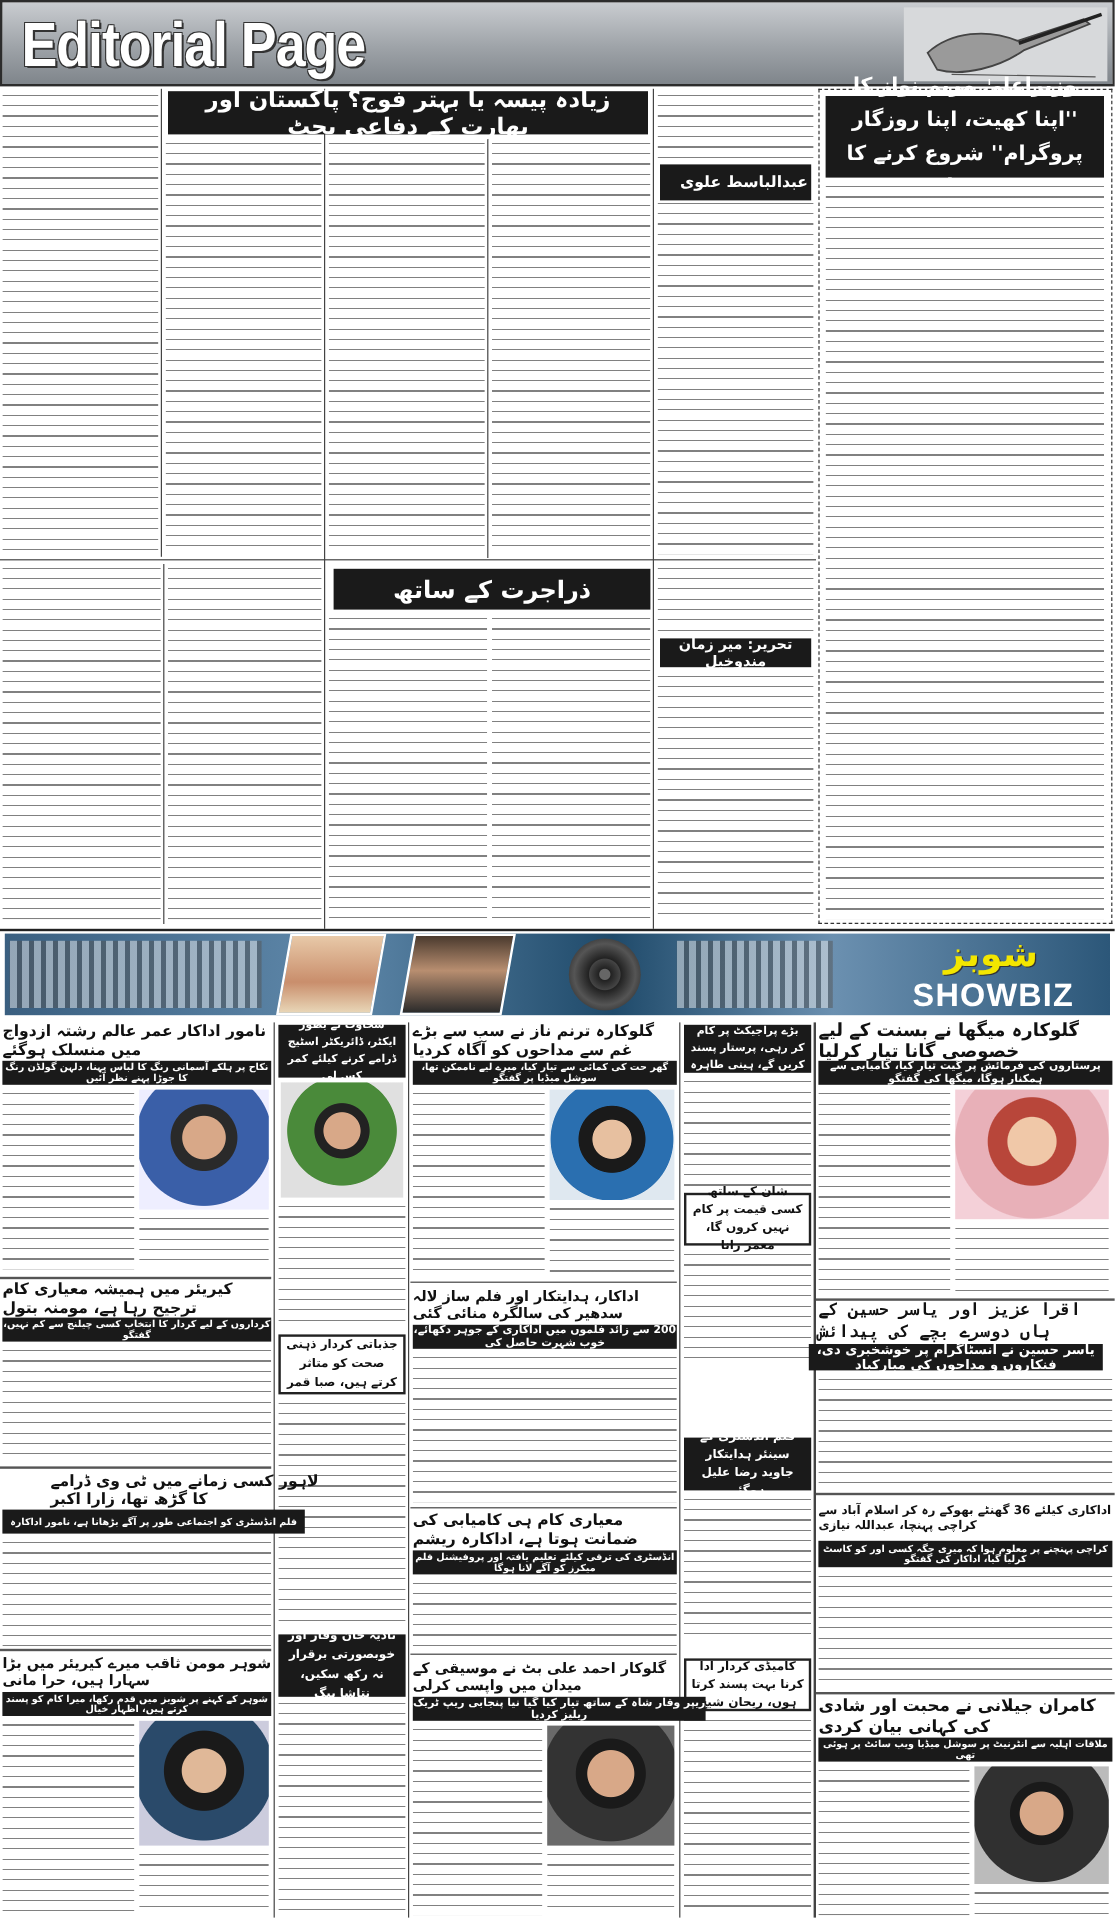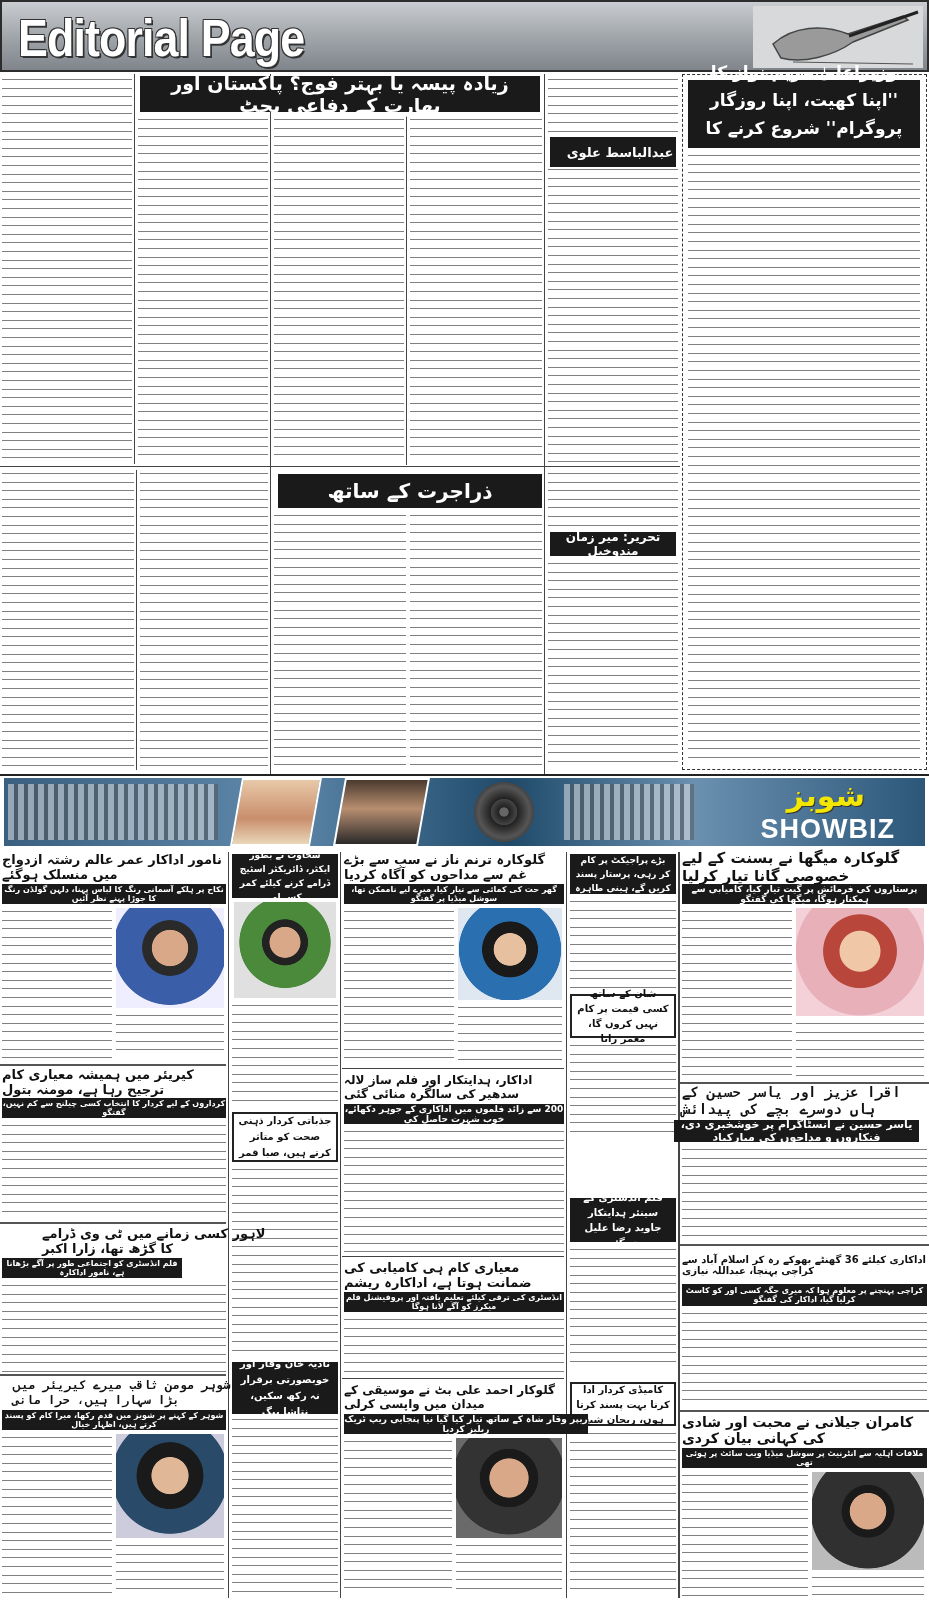--- a/index.html
+++ b/index.html
@@ -231,27 +231,27 @@
 
 <div class="hrule" style="left:0;top:1064px;width:226px;height:2px;background:#555;"></div>
 <div class="hplain urdu" style="left:2px;top:1068px;width:224px;height:28px;font-size:13px;">کیریئر میں ہمیشہ معیاری کام ترجیح رہا ہے، مومنہ بتول</div>
 <div class="hbar urdu" style="left:2px;top:1098px;width:224px;height:20px;font-size:8px;">کرداروں کے لیے کردار کا انتخاب کسی چیلنج سے کم نہیں، گفتگو</div>
 <div class="col" style="left:2px;top:1122px;width:224px;height:96px;">
     <div class="lines"></div>
   </div>
 
 <div class="hrule" style="left:0;top:1222px;width:226px;height:2px;background:#555;"></div>
 <div class="hplain urdu" style="left:2px;top:1226px;width:224px;height:30px;font-size:13px;margin-left:40px;">لاہور کسی زمانے میں ٹی وی ڈرامے کا گڑھ تھا، زارا اکبر</div>
-<div class="hbar urdu" style="left:2px;top:1258px;width:180px;height:20px;font-size:8px;">فلم انڈسٹری کو اجتماعی طور پر آگے بڑھانا ہے، نامور اداکارہ</div>
+<div class="hbar urdu" style="left:2px;top:1258px;width:252px;height:20px;font-size:8px;">فلم انڈسٹری کو اجتماعی طور پر آگے بڑھانا ہے، نامور اداکارہ</div>
 <div class="col" style="left:2px;top:1282px;width:224px;height:90px;">
     <div class="lines"></div>
   </div>
 
 <div class="hrule" style="left:0;top:1374px;width:226px;height:2px;background:#555;"></div>
-<div class="hplain urdu" style="left:12px;top:1378px;width:224px;height:30px;font-size:12px;font-family:Liberation Mono, monospace;">شوہر مومن ثاقب میرے کیریئر میں بڑا سہارا ہیں، حرا مانی</div>
+<div class="hplain urdu" style="left:2px;top:1378px;width:224px;height:30px;font-size:12px;">شوہر مومن ثاقب میرے کیریئر میں بڑا سہارا ہیں، حرا مانی</div>
 <div class="hbar urdu" style="left:2px;top:1410px;width:224px;height:20px;font-size:8px;">شوہر کے کہنے پر شوبز میں قدم رکھا، میرا کام کو پسند کرتے ہیں، اظہار خیال</div>
 <div class="photo" style="left:116px;top:1434px;width:108px;height:104px;background:radial-gradient(circle at 50% 40%,#e0b898 0 22%,#1a1a1a 23% 40%,#2a4a6a 41% 70%,#ccd 71%);"></div>
 <div class="col" style="left:2px;top:1434px;width:110px;height:162px;">
     <div class="lines"></div>
   </div>
 <div class="col" style="left:116px;top:1542px;width:108px;height:54px;">
     <div class="lines"></div>
   </div>
 
 <div class="hrule" style="left:680px;top:1082px;width:249px;height:2px;background:#555;"></div>

